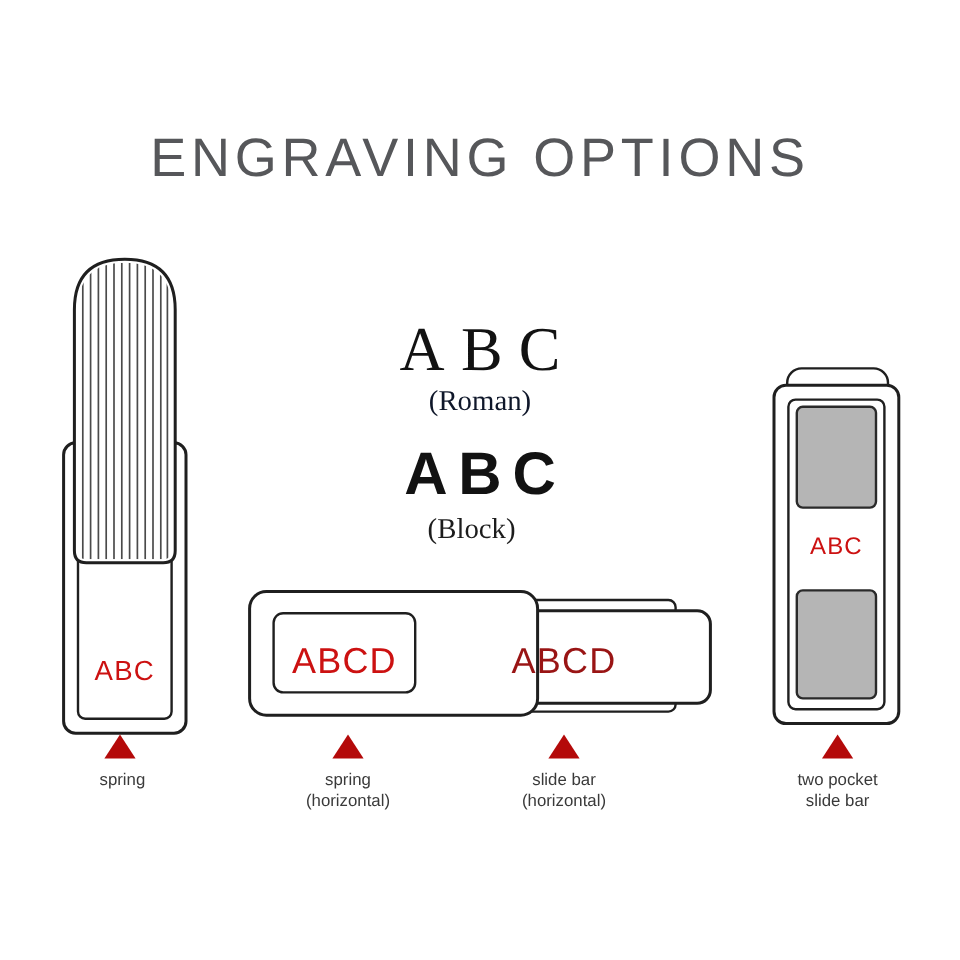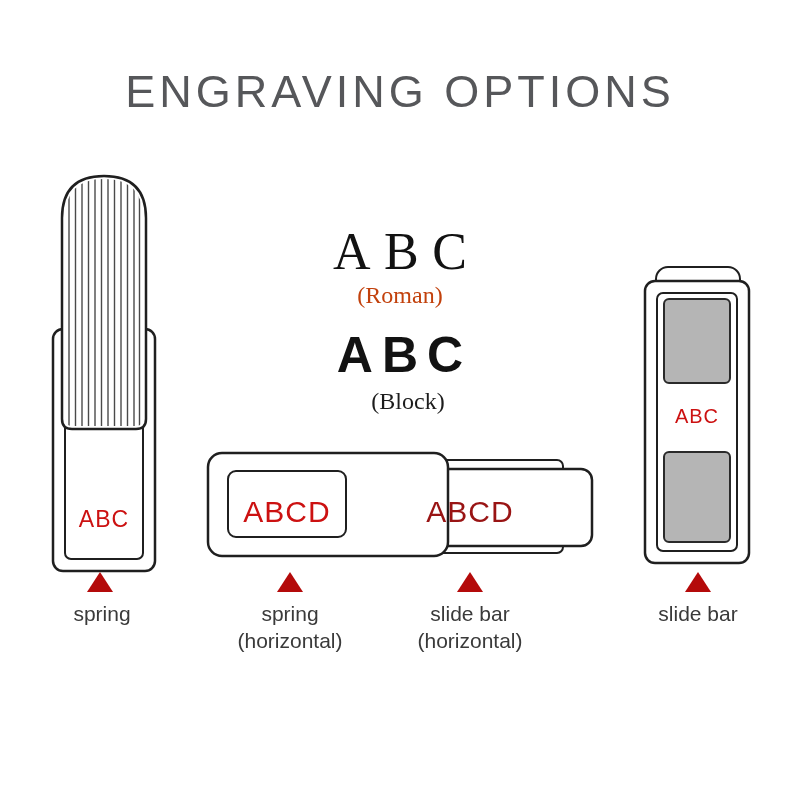--- a/index.html
+++ b/index.html
@@ -8,54 +8,55 @@
     --pointer-red:#b40a0a;
     --outline:#1f1f1f;
     --pocket-gray:#b5b5b5;
     --title-gray:#56575a;
     --label-gray:#3a3a3a;
   }
   html,body{margin:0;padding:0;background:#fff;}
   #page{
     position:relative;width:800px;height:746px;background:#ffffff;overflow:hidden;
     font-family:"Liberation Sans", sans-serif;
+    margin-top:40px;
   }
   .abs{position:absolute;}
   #title{
     left:0;top:66px;width:800px;text-align:center;
     font-size:45px;letter-spacing:4px;color:var(--title-gray);
     font-weight:400;
   }
   .roman-sample{
     left:250px;top:222px;width:300px;text-align:center;
     font-family:"Liberation Serif","DejaVu Serif",serif;
     font-size:52px;letter-spacing:0.26em;color:#121212;text-indent:0.26em;
   }
   .roman-label{
     left:250px;top:282px;width:300px;text-align:center;
     font-family:"Liberation Serif","DejaVu Serif",serif;
-    font-size:24px;color:#c2410c;
+    font-size:24px;color:#0f172a;
   }
   .block-sample{
     left:250px;top:326px;width:300px;text-align:center;
     font-size:50px;font-weight:700;letter-spacing:0.18em;text-indent:0.18em;color:#121212;
   }
   .block-label{
-    left:258px;top:388px;width:300px;text-align:center;
+    left:243px;top:388px;width:300px;text-align:center;
     font-family:"Liberation Serif","DejaVu Serif",serif;
     font-size:24px;color:#1c1c1c;
   }
   .engraving{
     text-align:center;color:var(--engraving-red);
     font-size:30px;letter-spacing:1px;font-weight:400;
   }
   .engraving.dark{color:var(--engraving-dark-red);}
   .caption{
     text-align:center;color:var(--label-gray);
-    font-size:21px;line-height:1.3;font-weight:400;
+    font-size:14px;line-height:1.3;font-weight:400;
   }
   .caption span{display:block;}
   svg .shape{fill:#ffffff;stroke:var(--outline);stroke-width:2.5;}
   svg .shape-thin{fill:#ffffff;stroke:var(--outline);stroke-width:2;}
   svg .pocket{fill:var(--pocket-gray);stroke:#2a2a2a;stroke-width:2;}
   svg .stripe{stroke:#4a4a4a;stroke-width:1.4;}
   svg .pointer{fill:var(--pointer-red);stroke:none;}
 </style>
 </head>
 <body>
@@ -130,16 +131,17 @@
   </div>
   <div class="abs caption" style="left:210px;top:600px;width:160px;">
     <span>spring</span>
     <span>(horizontal)</span>
   </div>
   <div class="abs caption" style="left:390px;top:600px;width:160px;">
     <span>slide bar</span>
     <span>(horizontal)</span>
   </div>
   <div class="abs caption" style="left:618px;top:600px;width:160px;">
+    <span>two pocket</span>
     <span>slide bar</span>
   </div>
 
 </div>
 
 </body></html>

